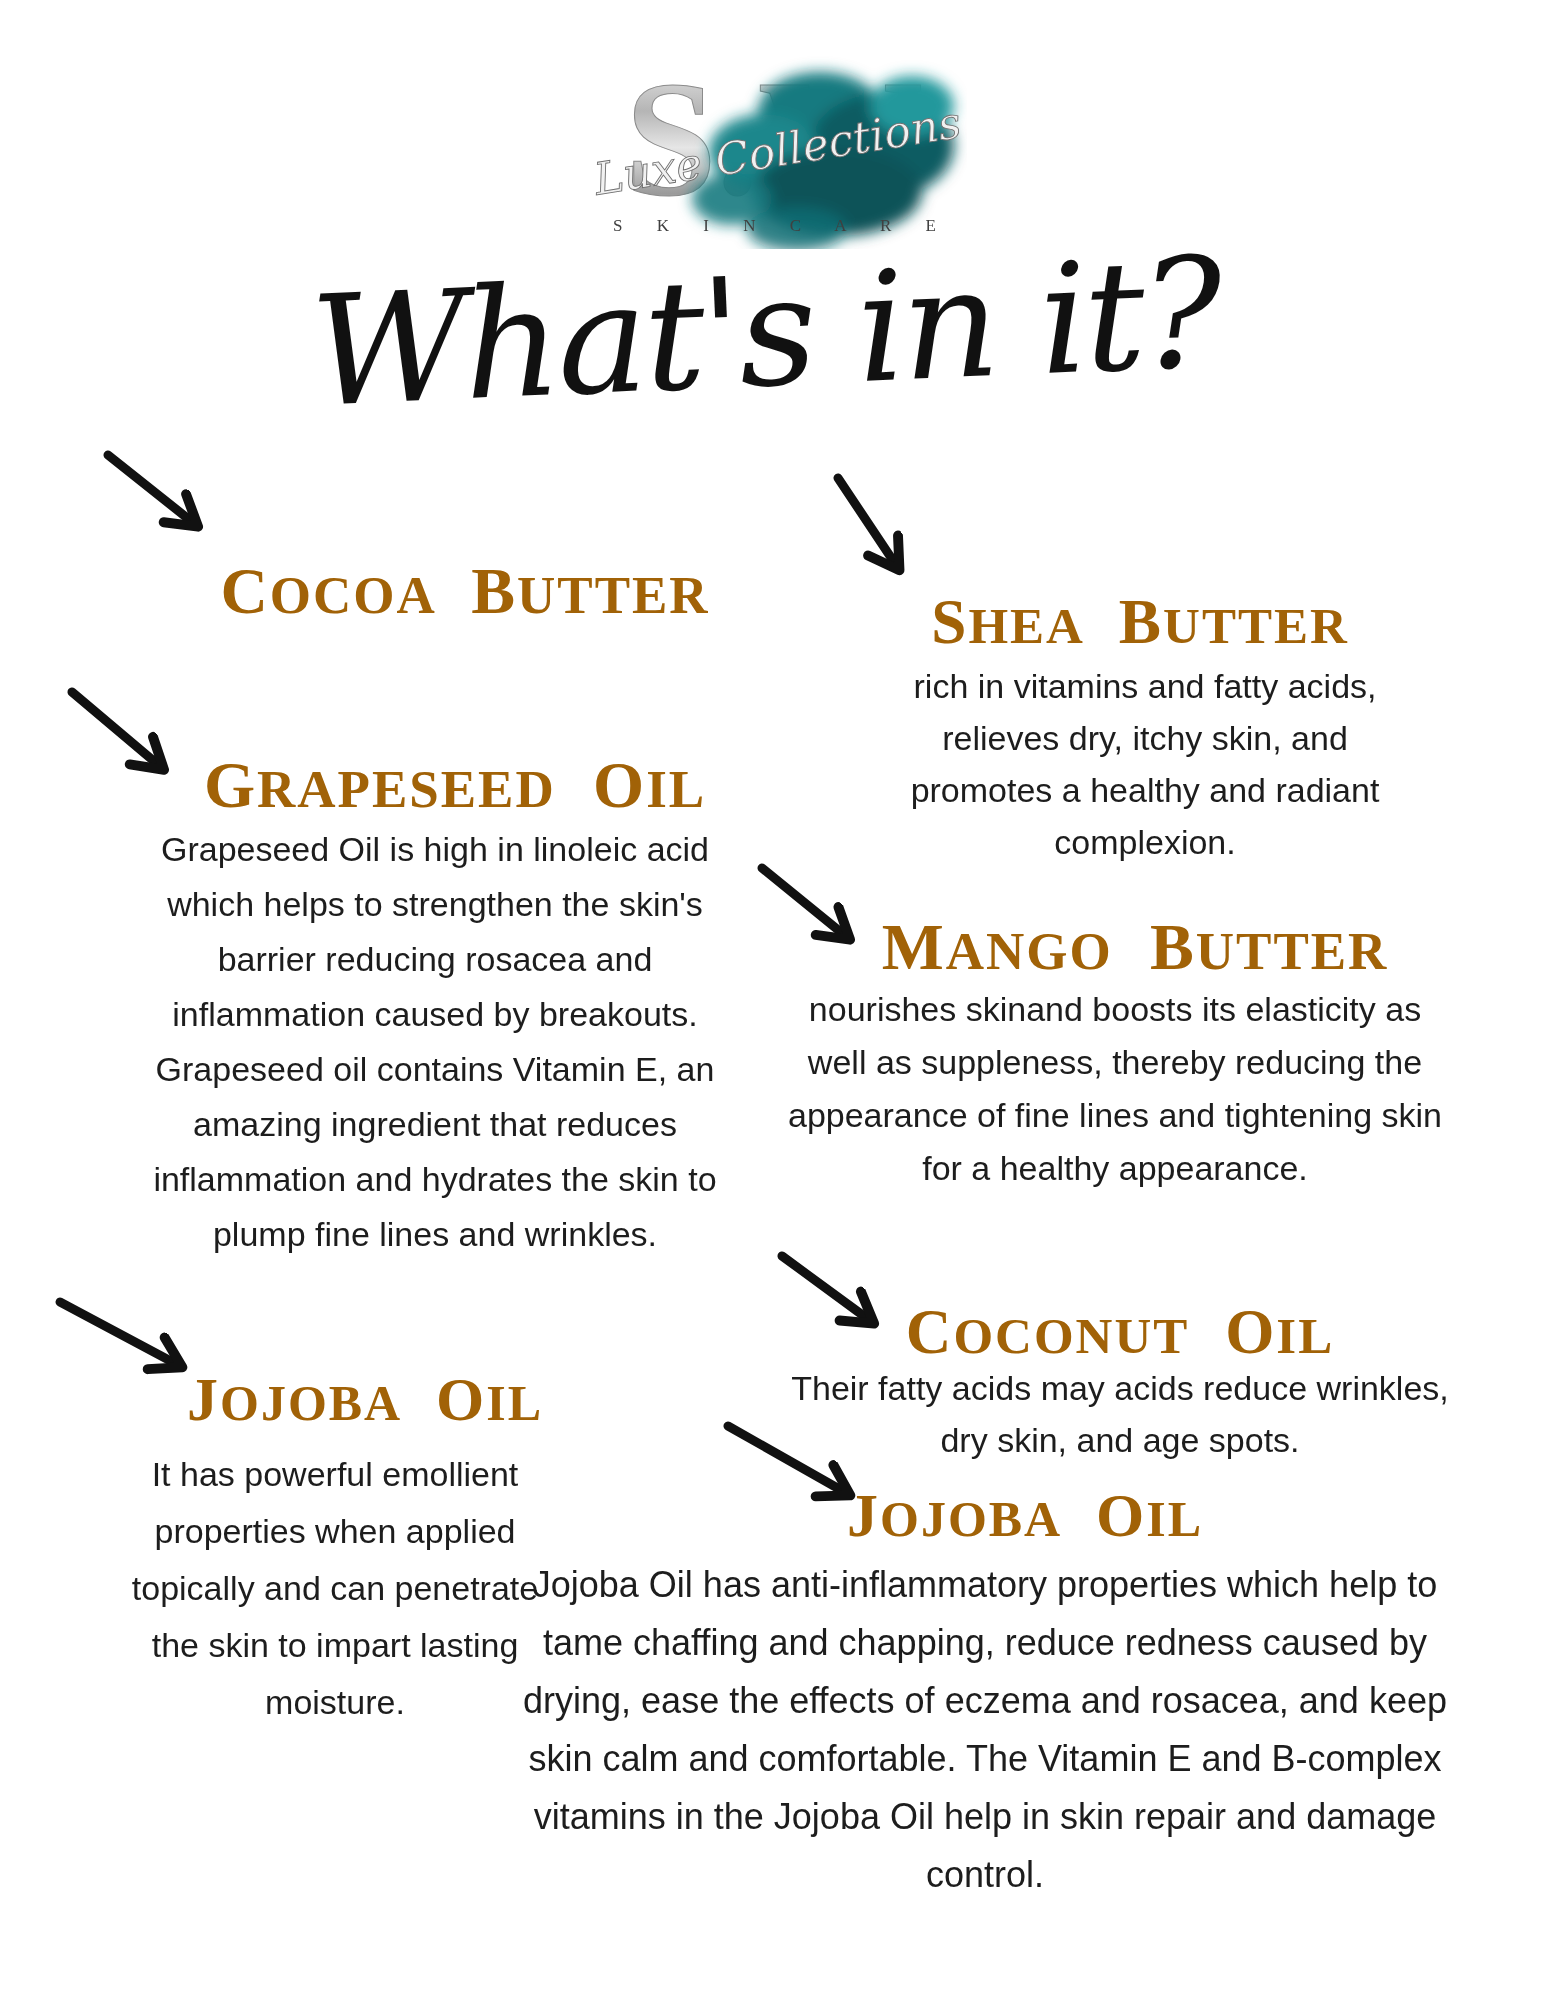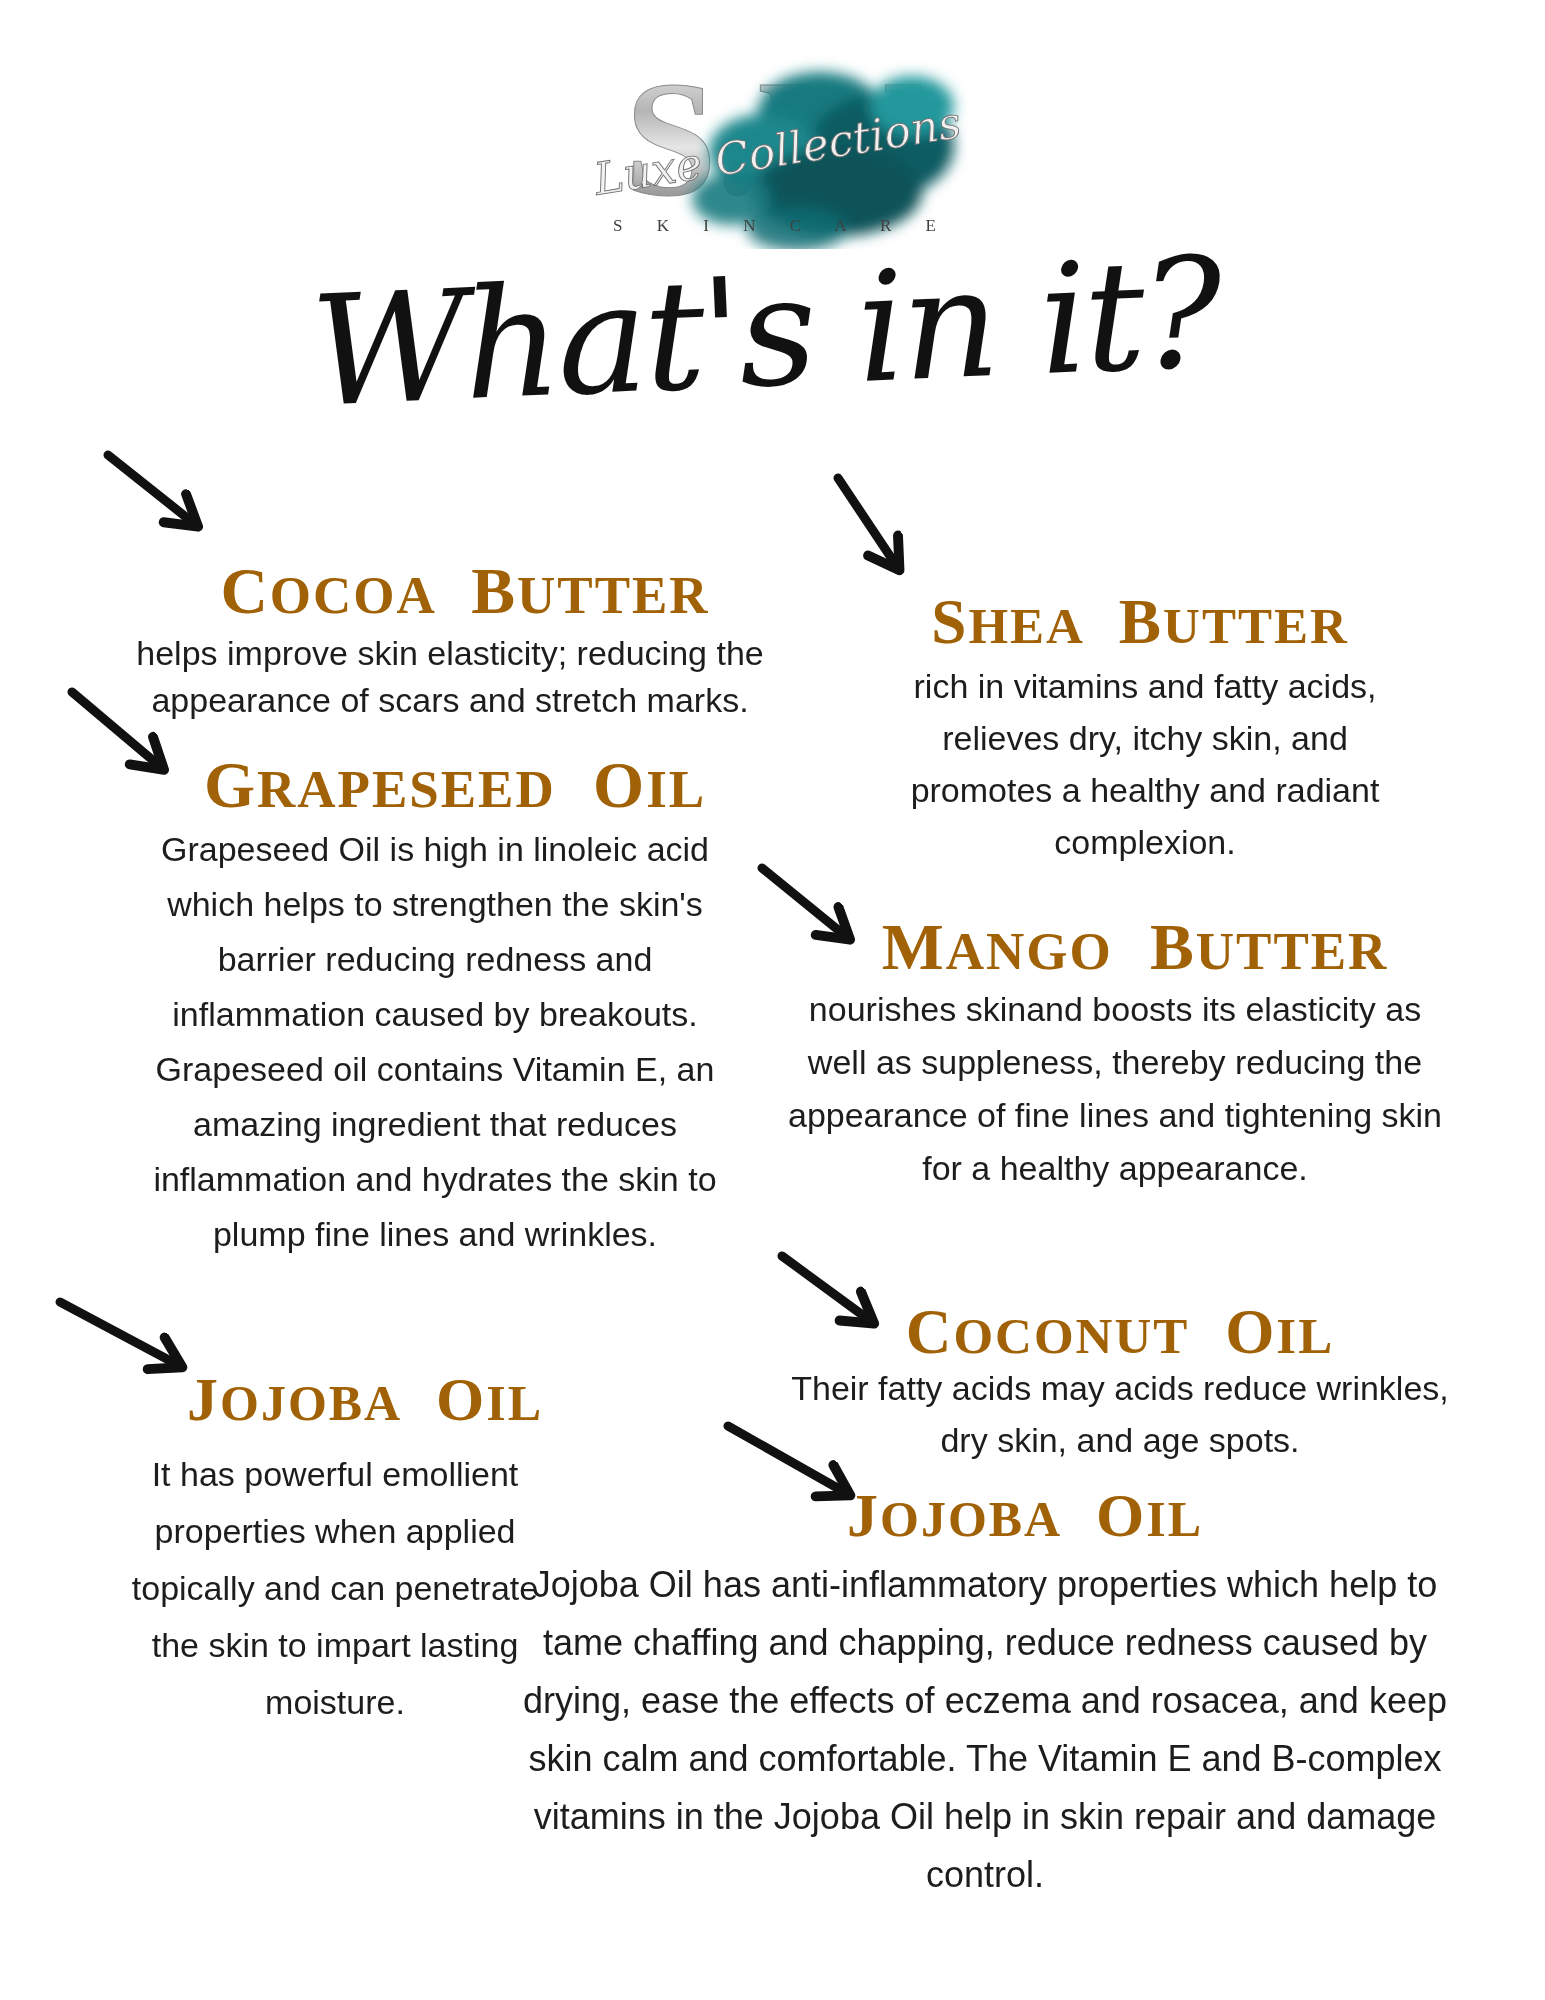--- a/index.html
+++ b/index.html
@@ -120,27 +120,26 @@
       <line x1="838" y1="478" x2="898" y2="568" marker-end="url(#ah)"></line>
       <line x1="72" y1="692" x2="162" y2="768" marker-end="url(#ah)"></line>
       <line x1="762" y1="868" x2="848" y2="938" marker-end="url(#ah)"></line>
       <line x1="782" y1="1256" x2="872" y2="1322" marker-end="url(#ah)"></line>
       <line x1="60" y1="1302" x2="180" y2="1366" marker-end="url(#ah)"></line>
       <line x1="728" y1="1426" x2="848" y2="1494" marker-end="url(#ah)"></line>
     </g>
   </svg>
 
   <div class="display-heading h-cocoa"><span><span class="ini">C</span>OCOA</span> <span><span class="ini">B</span>UTTER</span></div>
-  <div class="body-text b-cocoa">helps improve skin elasticity; reducing the appearance of scars and stretch marks.</div>
 
   <div class="display-heading h-shea"><span><span class="ini">S</span>HEA</span> <span><span class="ini">B</span>UTTER</span></div>
   <div class="body-text b-shea">rich in vitamins and fatty acids, relieves dry, itchy skin, and promotes a healthy and radiant complexion.</div>
 
   <div class="display-heading h-grapeseed"><span><span class="ini">G</span>RAPESEED</span> <span><span class="ini">O</span>IL</span></div>
-  <div class="body-text b-grapeseed">Grapeseed Oil is high in linoleic acid which helps to strengthen the skin's barrier reducing redness and inflammation caused by breakouts. Grapeseed oil contains Vitamin E, an amazing ingredient that reduces inflammation and hydrates the skin to plump fine lines and wrinkles.</div>
+  <div class="body-text b-grapeseed">Grapeseed Oil is high in linoleic acid which helps to strengthen the skin's barrier reducing rosacea and inflammation caused by breakouts. Grapeseed oil contains Vitamin E, an amazing ingredient that reduces inflammation and hydrates the skin to plump fine lines and wrinkles.</div>
 
   <div class="display-heading h-mango"><span><span class="ini">M</span>ANGO</span> <span><span class="ini">B</span>UTTER</span></div>
   <div class="body-text b-mango">nourishes skinand boosts its elasticity as well as suppleness, thereby reducing the appearance of fine lines and tightening skin for a healthy appearance.</div>
 
   <div class="display-heading h-coconut"><span><span class="ini">C</span>OCONUT</span> <span><span class="ini">O</span>IL</span></div>
   <div class="body-text b-coconut">Their fatty acids may acids reduce wrinkles, dry skin, and age spots.</div>
 
   <div class="display-heading h-jojoba1"><span><span class="ini">J</span>OJOBA</span> <span><span class="ini">O</span>IL</span></div>
   <div class="body-text b-jojoba1">It has powerful emollient properties when applied topically and can penetrate the skin to impart lasting moisture.</div>
 

